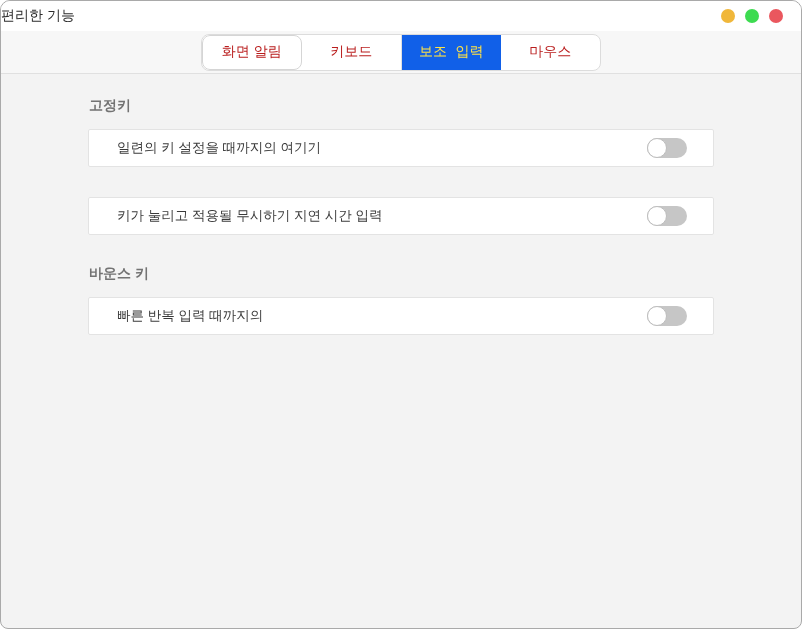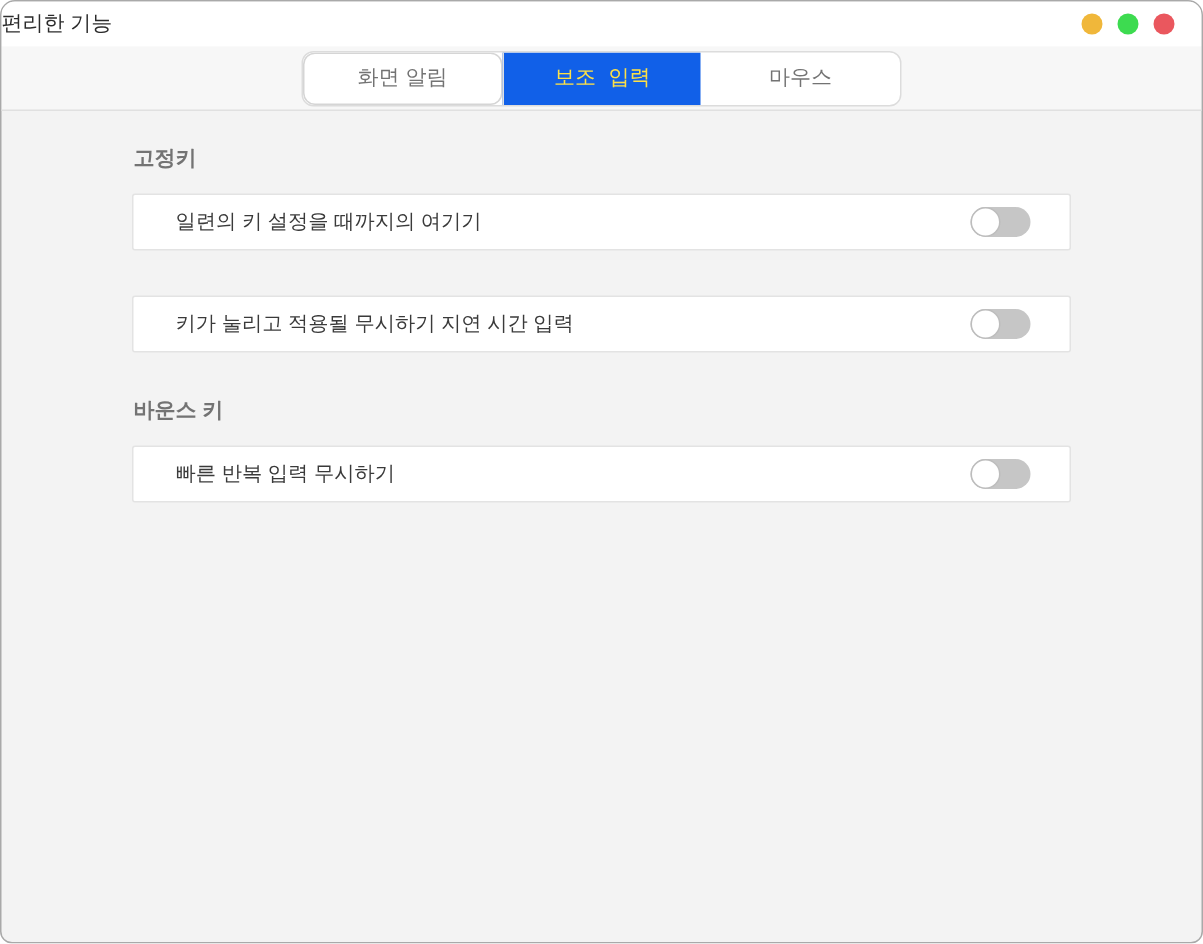--- a/index.html
+++ b/index.html
@@ -48,21 +48,21 @@
     width: 400px; height: 37px;
     background: #ffffff;
     border: 1px solid #dcdcdc;
     border-radius: 8px;
     display: flex;
     overflow: hidden;
   }
   .segment {
     flex: 1 1 100px;
     display: flex; align-items: center; justify-content: center;
-    font-size: 14px; color: #737373;
+    font-size: 14px; color: #b91c1c;
     background: transparent; border: none; padding: 0;
     cursor: pointer; white-space: nowrap;
   }
   .segment.outlined {
     border: 1px solid #d5d5d5;
     border-radius: 8px;
     background: #ffffff;
   }
   .segment.active {
     background: #1160e8;
@@ -118,20 +118,21 @@
     <div class="traffic-lights">
       <button class="tl-btn tl-minimize"></button>
       <button class="tl-btn tl-maximize"></button>
       <button class="tl-btn tl-close"></button>
     </div>
   </div>
 
   <div class="tabstrip">
     <div class="segmented">
       <button class="segment outlined">화면 알림</button>
+      <button class="segment">키보드</button>
       <button class="segment active">보조 입력</button>
       <button class="segment">마우스</button>
     </div>
   </div>
 
   <div class="content">
 
     <div class="section">
       <div class="section-heading">고정키</div>
       <div class="card">
@@ -147,21 +148,21 @@
         <span class="row-label">키가 눌리고 적용될 무시하기 지연 시간 입력</span>
         <button class="toggle" aria-checked="false">
           <span class="knob"></span>
         </button>
       </div>
     </div>
 
     <div class="section">
       <div class="section-heading">바운스 키</div>
       <div class="card">
-        <span class="row-label">빠른 반복 입력 무시하기</span>
+        <span class="row-label">빠른 반복 입력 때까지의</span>
         <button class="toggle" aria-checked="false">
           <span class="knob"></span>
         </button>
       </div>
     </div>
 
   </div>
 </div>
 
 </body></html>

